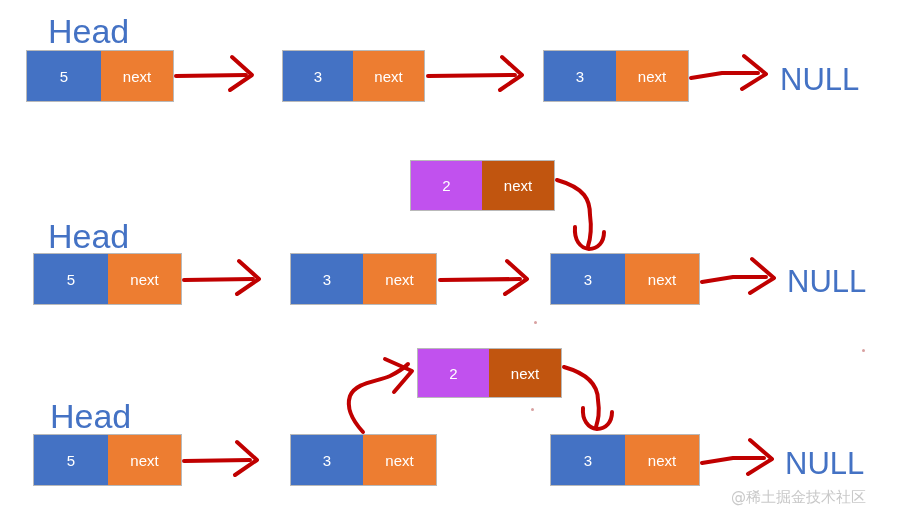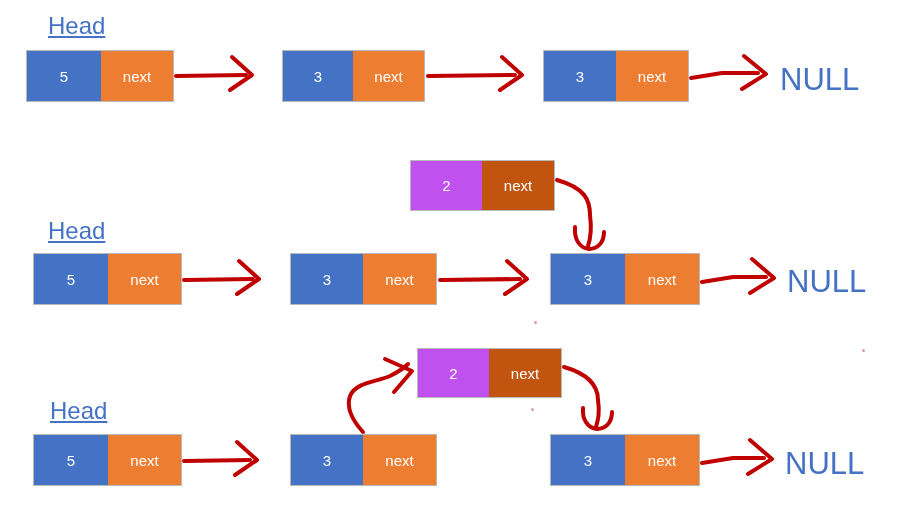--- a/index.html
+++ b/index.html
@@ -28,24 +28,23 @@
     color: #ffffff;
     font-size: 15px;
     line-height: 1;
     box-sizing: border-box;
   }
   .cell-value { }
   .cell-next { }
   .label {
     position: absolute;
     color: #4472c4;
-    font-size: 24px;
+    font-size: 34px;
     line-height: 1;
     white-space: nowrap;
-    text-decoration: underline;
   }
   .null-label {
     position: absolute;
     color: #4472c4;
     font-size: 31px;
     line-height: 1;
     white-space: nowrap;
   }
   svg.arrows {
     position: absolute;
@@ -201,14 +200,15 @@
       </g>
 
       <g>
         <path d="M702,463 L733,458 L764,458"></path>
         <path d="M750,440 L772,459 L748,474"></path>
       </g>
 
     </g>
   </svg>
 
+  <div class="watermark" style="left:731px; top:490px;">@稀土掘金技术社区</div>
 
 </div>
 
 </body></html>

